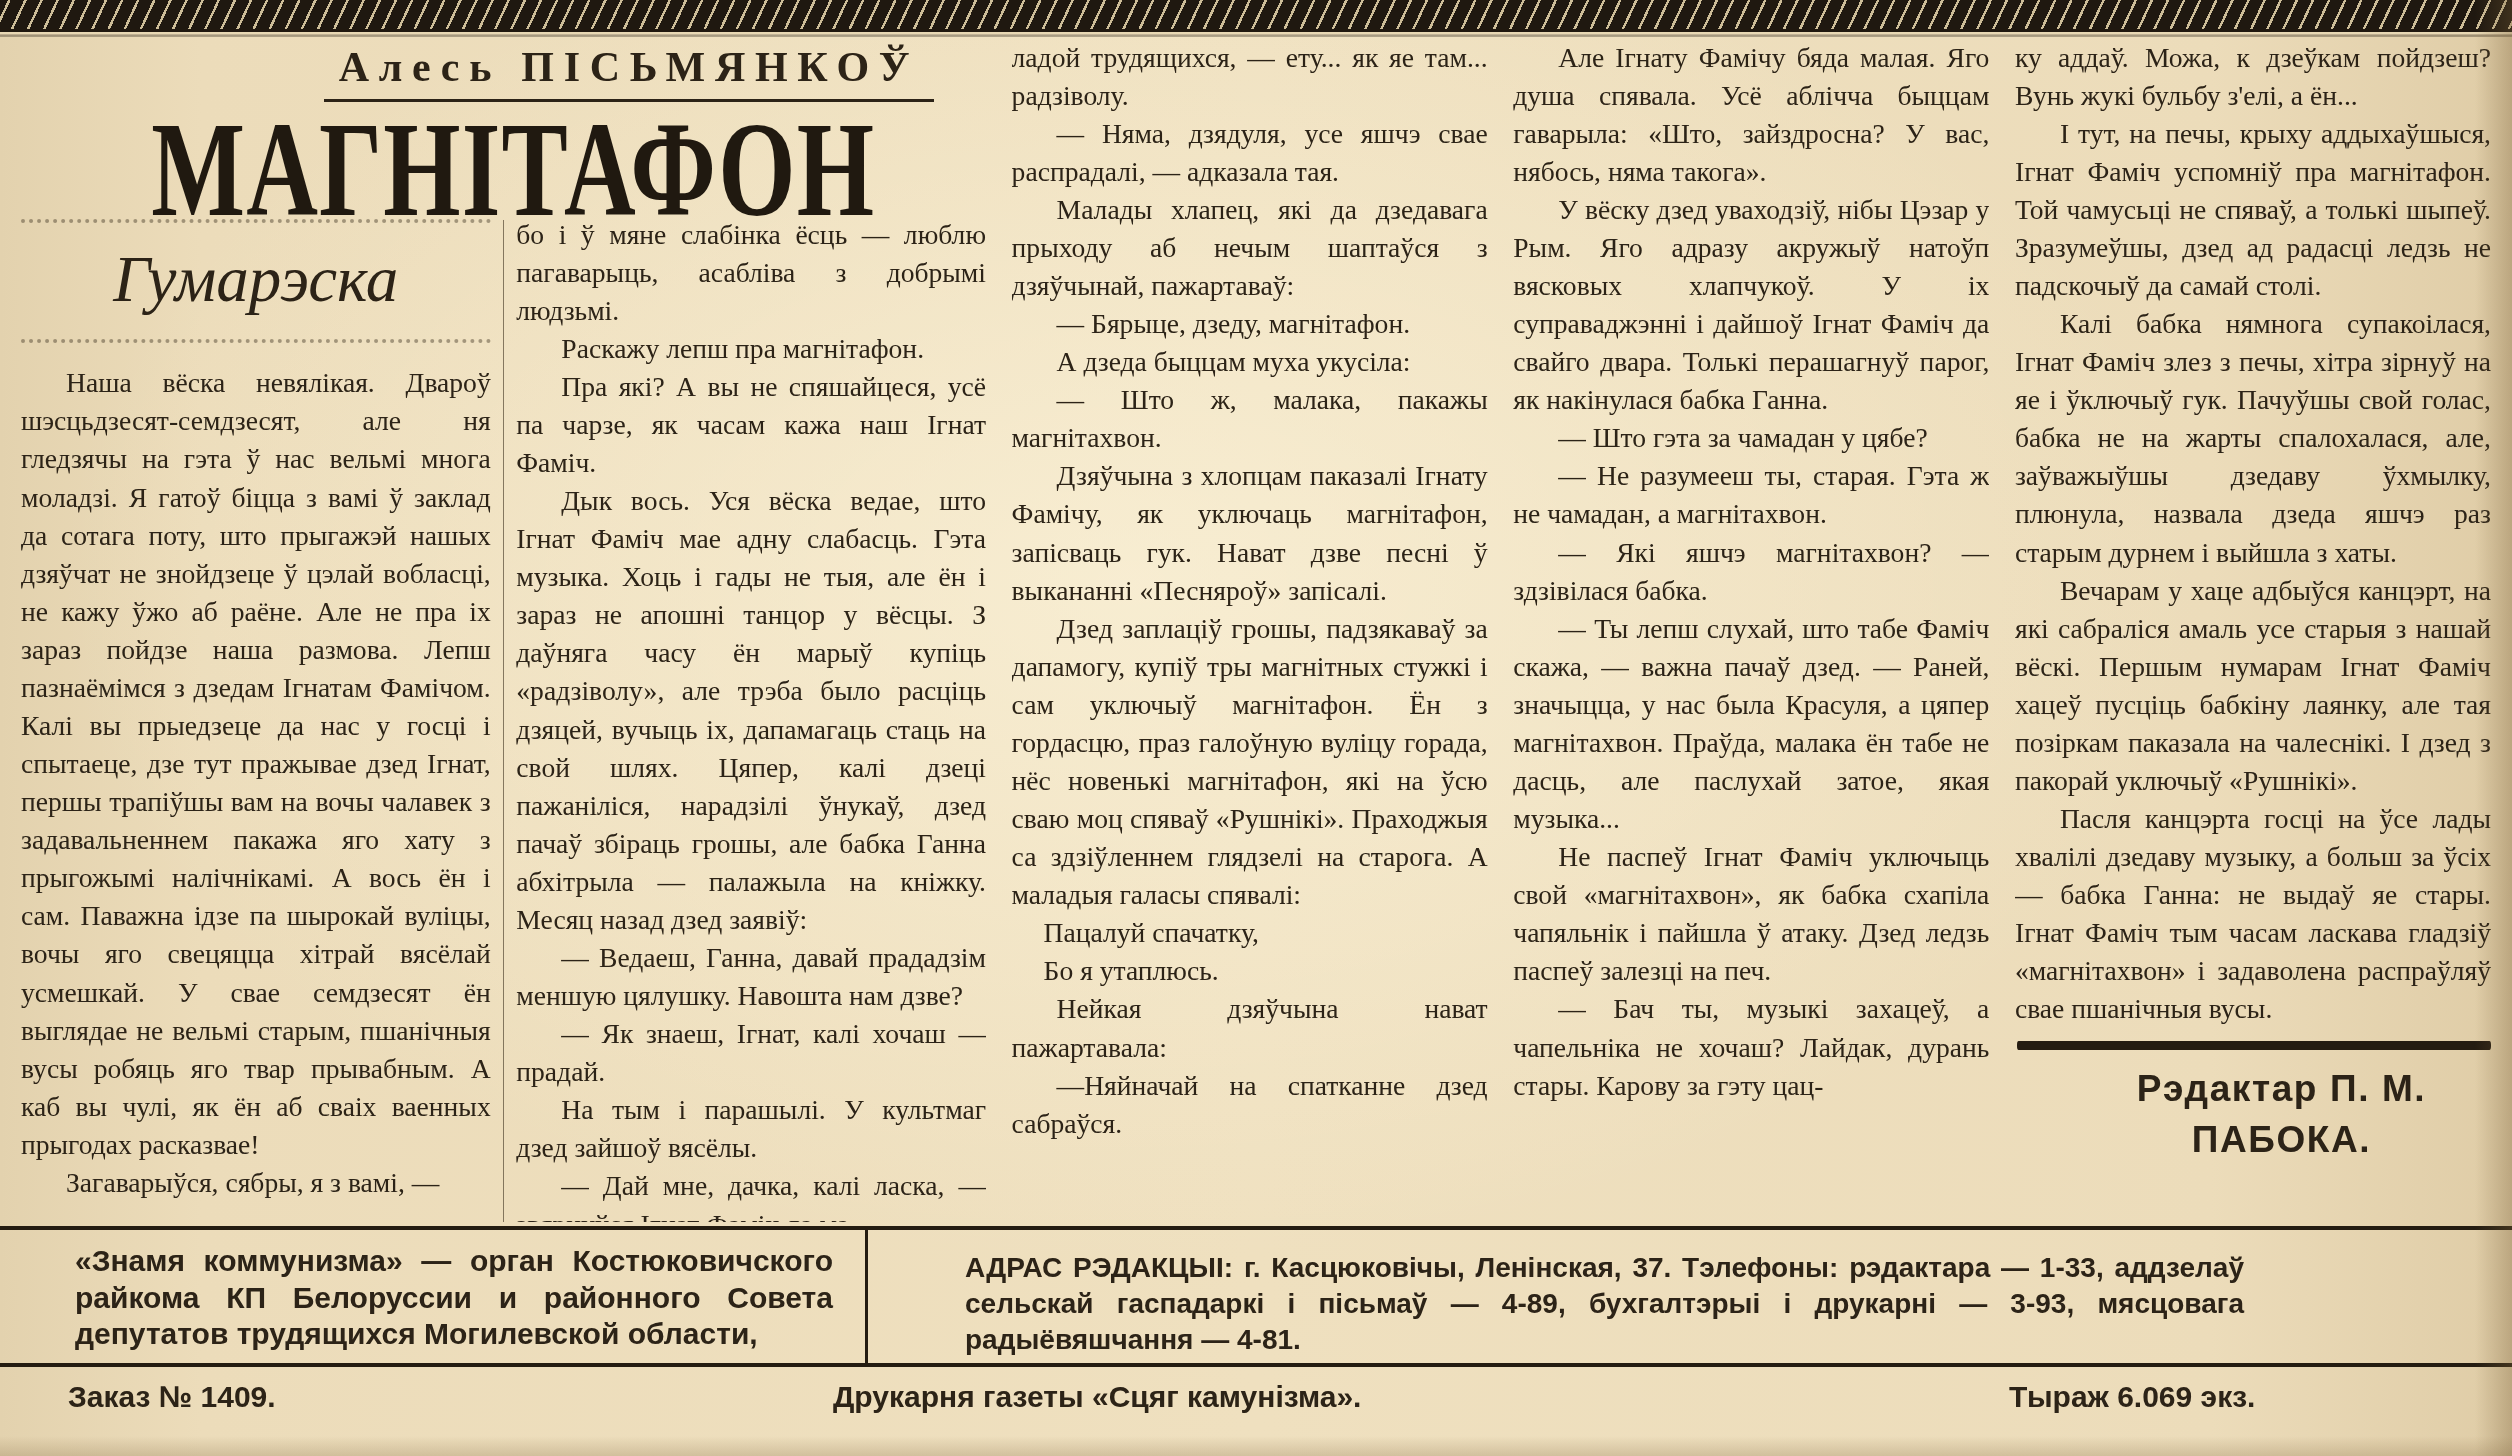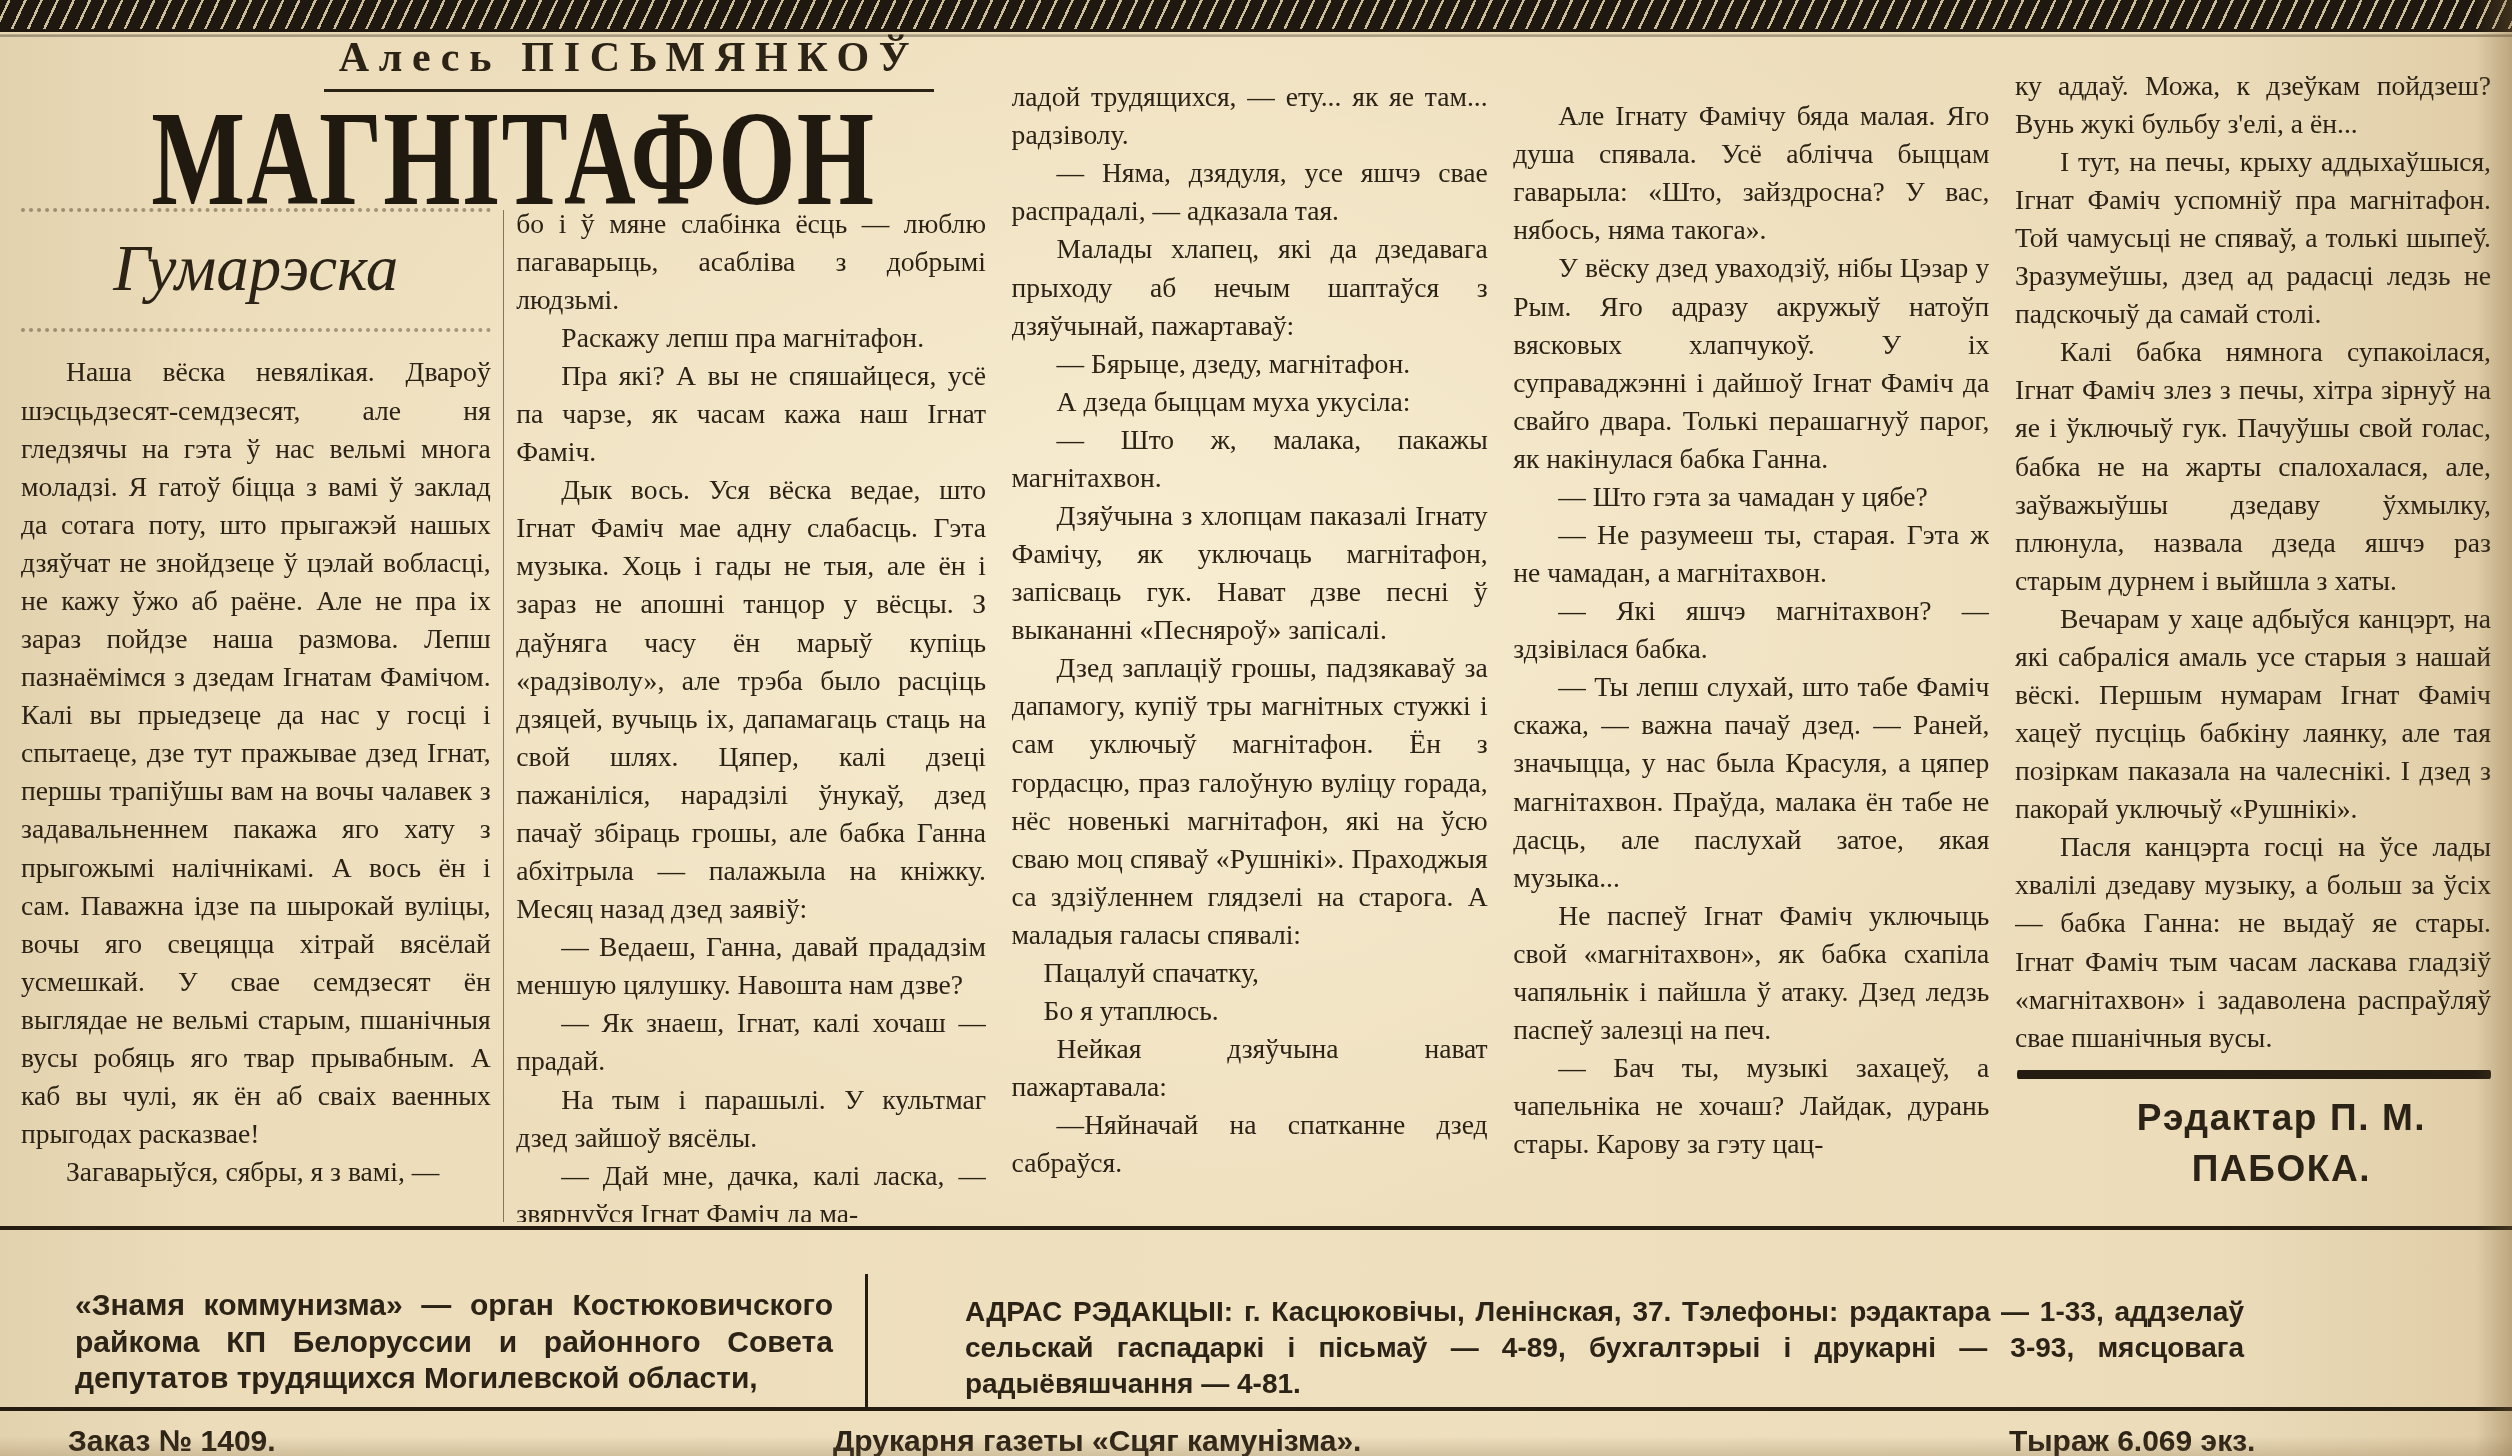--- a/index.html
+++ b/index.html
@@ -15,21 +15,21 @@
   .top-band{
     position:absolute;left:0;top:0;right:0;height:29px;
     background:
       repeating-linear-gradient(115deg,#1f1810 0 7.3px,#cdbd98 7.3px 9.7px,#1f1810 9.7px 14.6px),
       #1f1810;
     border-bottom:3.2px solid #20180f;
     box-shadow:0 2.4px 0 #e8d8b4, 0 4.9px 0 rgba(32,24,15,.35);
   }
   .body-area{
     position:absolute;left:21px;right:21px;top:32px;height:1190px;
-    display:flex;align-items:center;overflow:hidden;
+    display:flex;align-items:flex-start;overflow:hidden;
   }
   .left-two{width:965px;flex:0 0 auto;display:flex;flex-direction:column;}
   .masthead{height:177px;flex:0 0 auto;position:relative;text-align:center;}
   .author-line{display:inline-block;margin-left:251px;margin-top:11.3px;
     font-weight:bold;font-size:42px;letter-spacing:9.7px;white-space:nowrap;
     border-bottom:3.2px solid #2c2317;padding:0 14.6px 8px 14.6px;}
   .headline{display:block;font-weight:bold;font-size:136px;line-height:.92;
     letter-spacing:1.6px;transform:scaleX(.73);transform-origin:50% 0;
     white-space:nowrap;color:#201910;margin-top:4.9px;}
   .left-cols{flex:1;display:flex;min-height:0;}
@@ -45,21 +45,21 @@
   .para.verse{text-indent:0;text-align:left;margin-left:32px;}
   .col5wrap{display:flex;flex-direction:column;}
   .col5wrap .flow{flex:0 0 auto;}
   .editor{margin-top:auto;padding-top:4.9px;}
   .editor-rule{height:9px;background:#241c11;border-radius:1.6px/4px;margin:8px 0 13px 1.6px;}
   .editor-name{font-family:"Liberation Sans","DejaVu Sans",sans-serif;
     font-weight:bold;font-size:37px;text-align:center;padding-left:57px;letter-spacing:1.6px;}
   
   .footer{position:absolute;left:0;right:0;top:1226px;bottom:0;
     border-top:4.9px solid #241c11;font-family:"Liberation Sans","DejaVu Sans",sans-serif;}
-  .footer-main{display:flex;height:133px;border-bottom:4px solid #241c11;overflow:hidden;margin-top:44px;}
+  .footer-main{display:flex;height:133px;border-bottom:4px solid #241c11;overflow:hidden;}
   .footer-left{flex:0 0 758px;padding:13px 32px 4.9px 75px;border-right:3.2px solid #241c11;
     font-weight:bold;font-size:30px;line-height:1.22;text-align:justify;}
   .footer-addr{flex:1;padding:19.5px 268px 4.9px 97px;font-weight:bold;font-size:28px;
     line-height:1.3;text-align:justify;}
   .footer-bottom{position:relative;height:89px;}
   .fb-item{position:absolute;top:13px;font-weight:bold;font-size:30px;white-space:nowrap;}
   .fb-order{left:68px;}
   .fb-printer{left:833px;text-align:center;}
   .fb-circ{left:2009px;}
   .edge-shade{position:absolute;top:0;bottom:0;right:0;width:37px;

